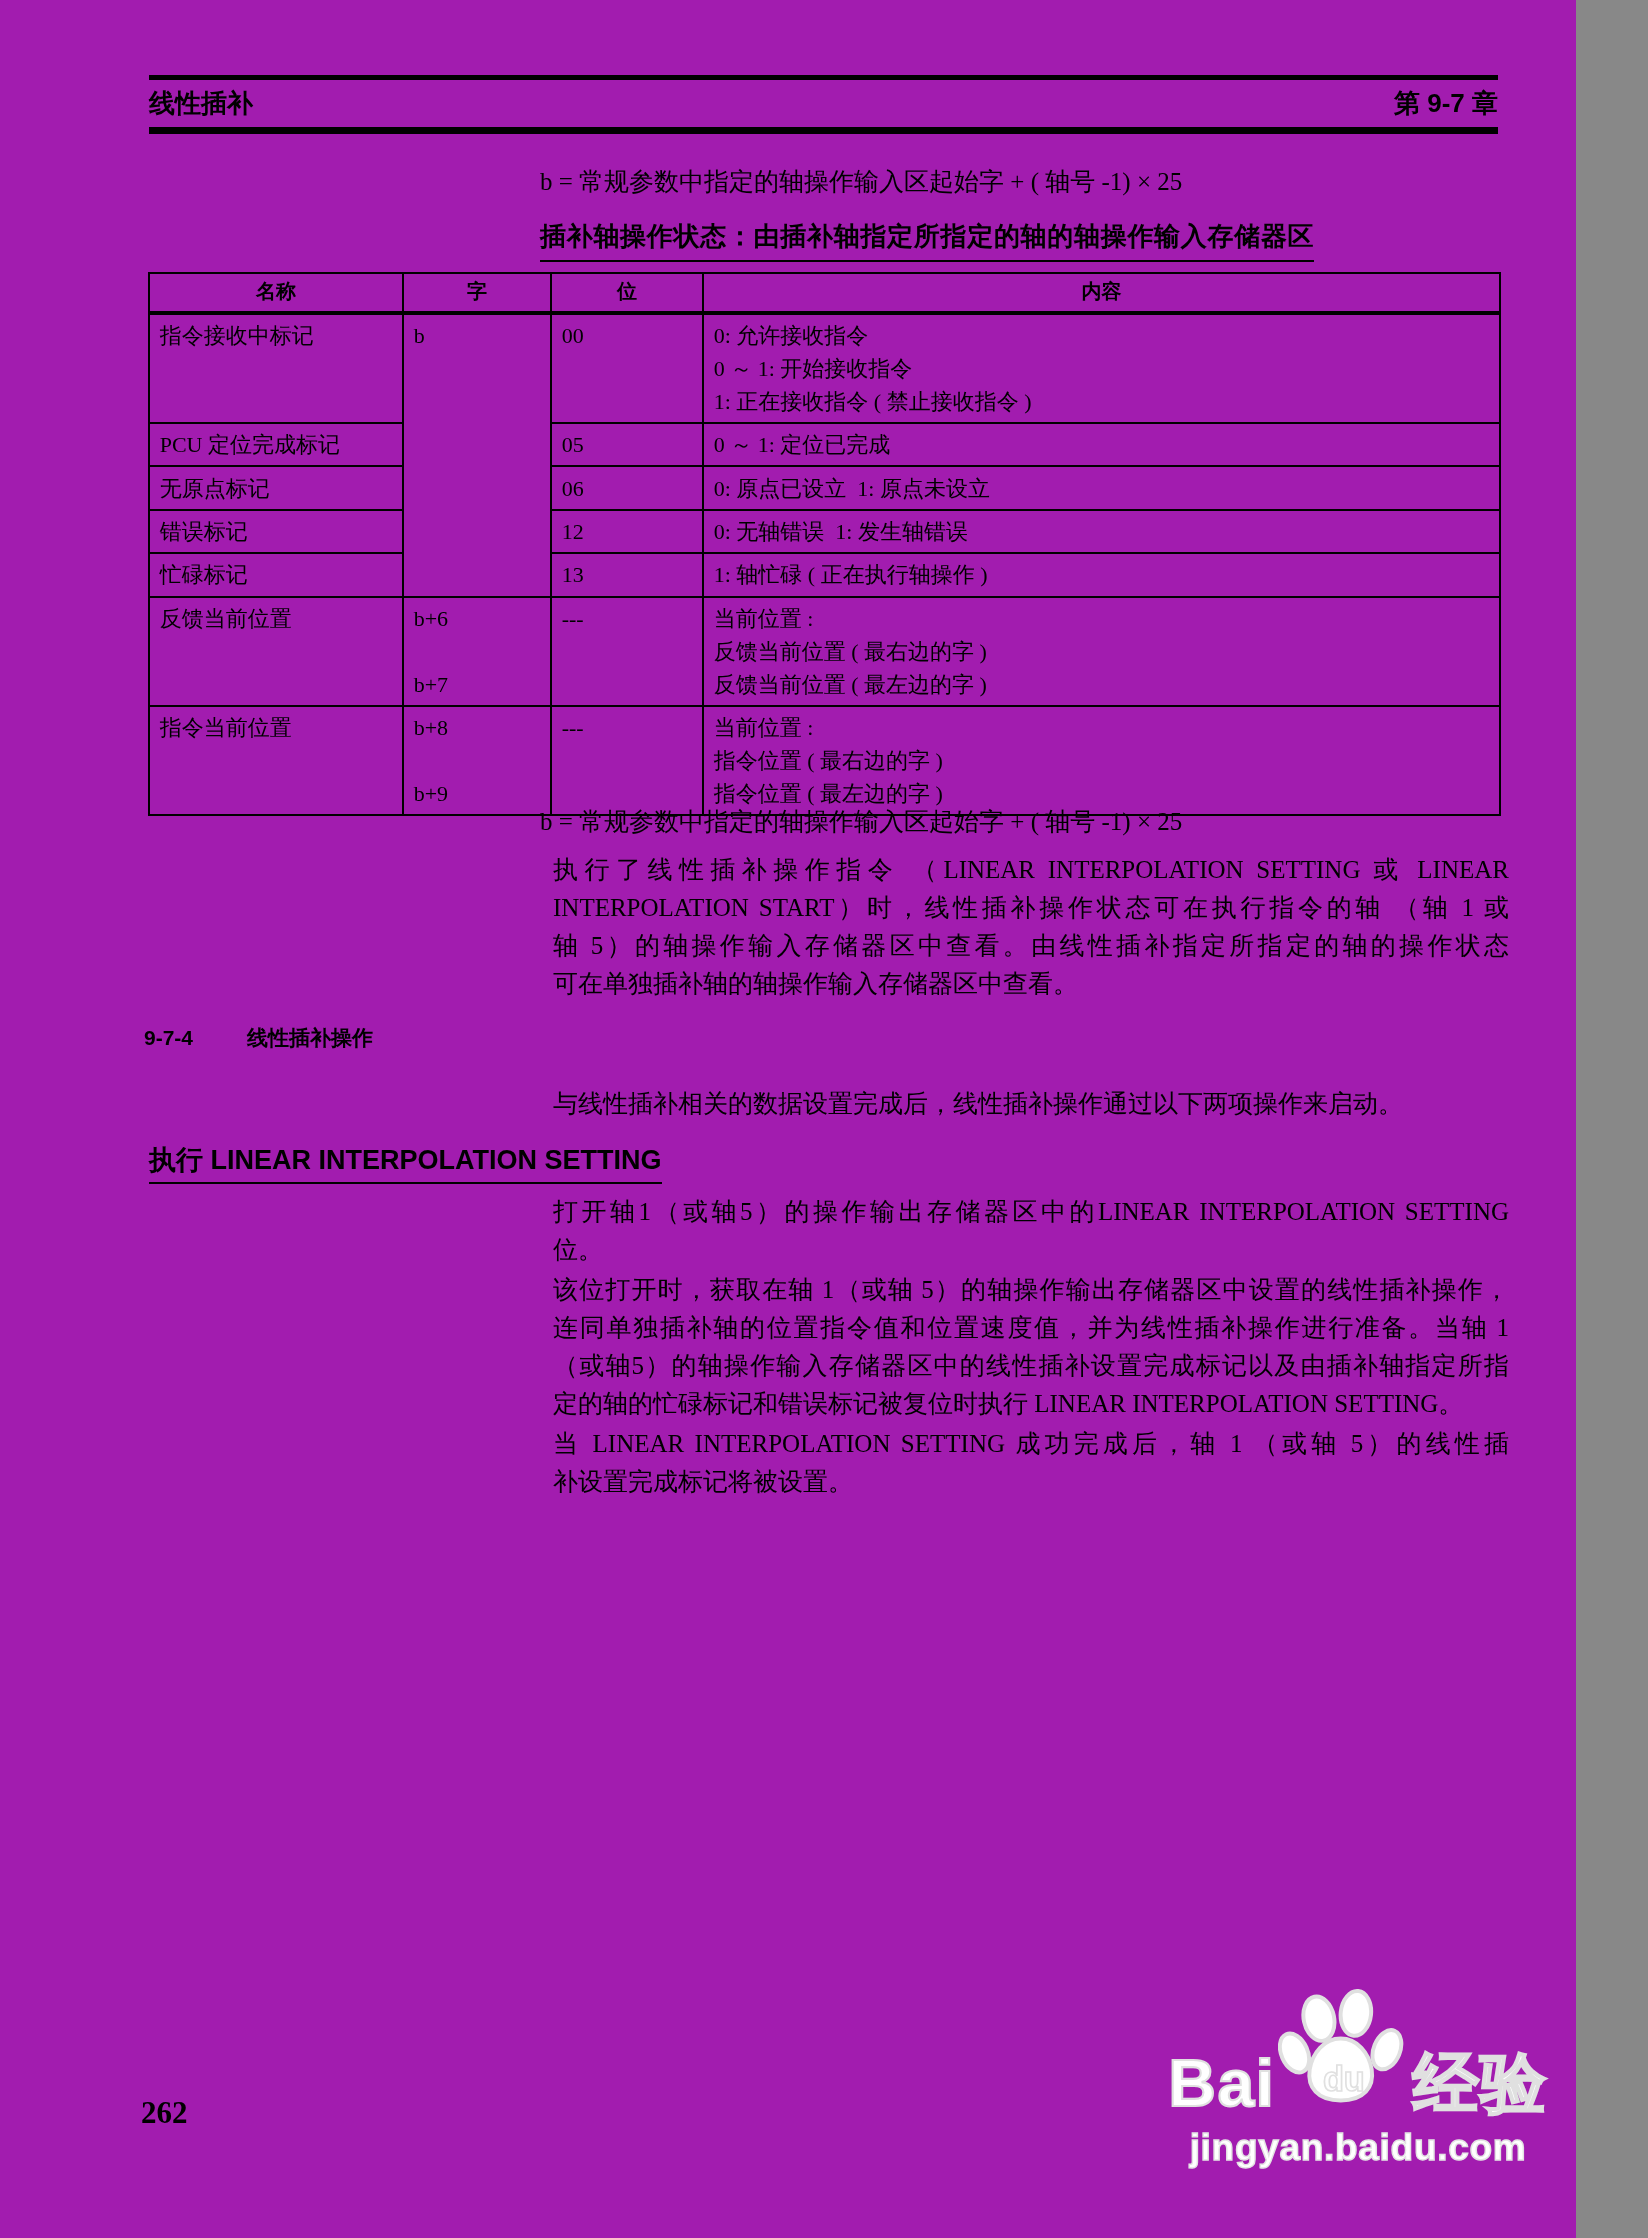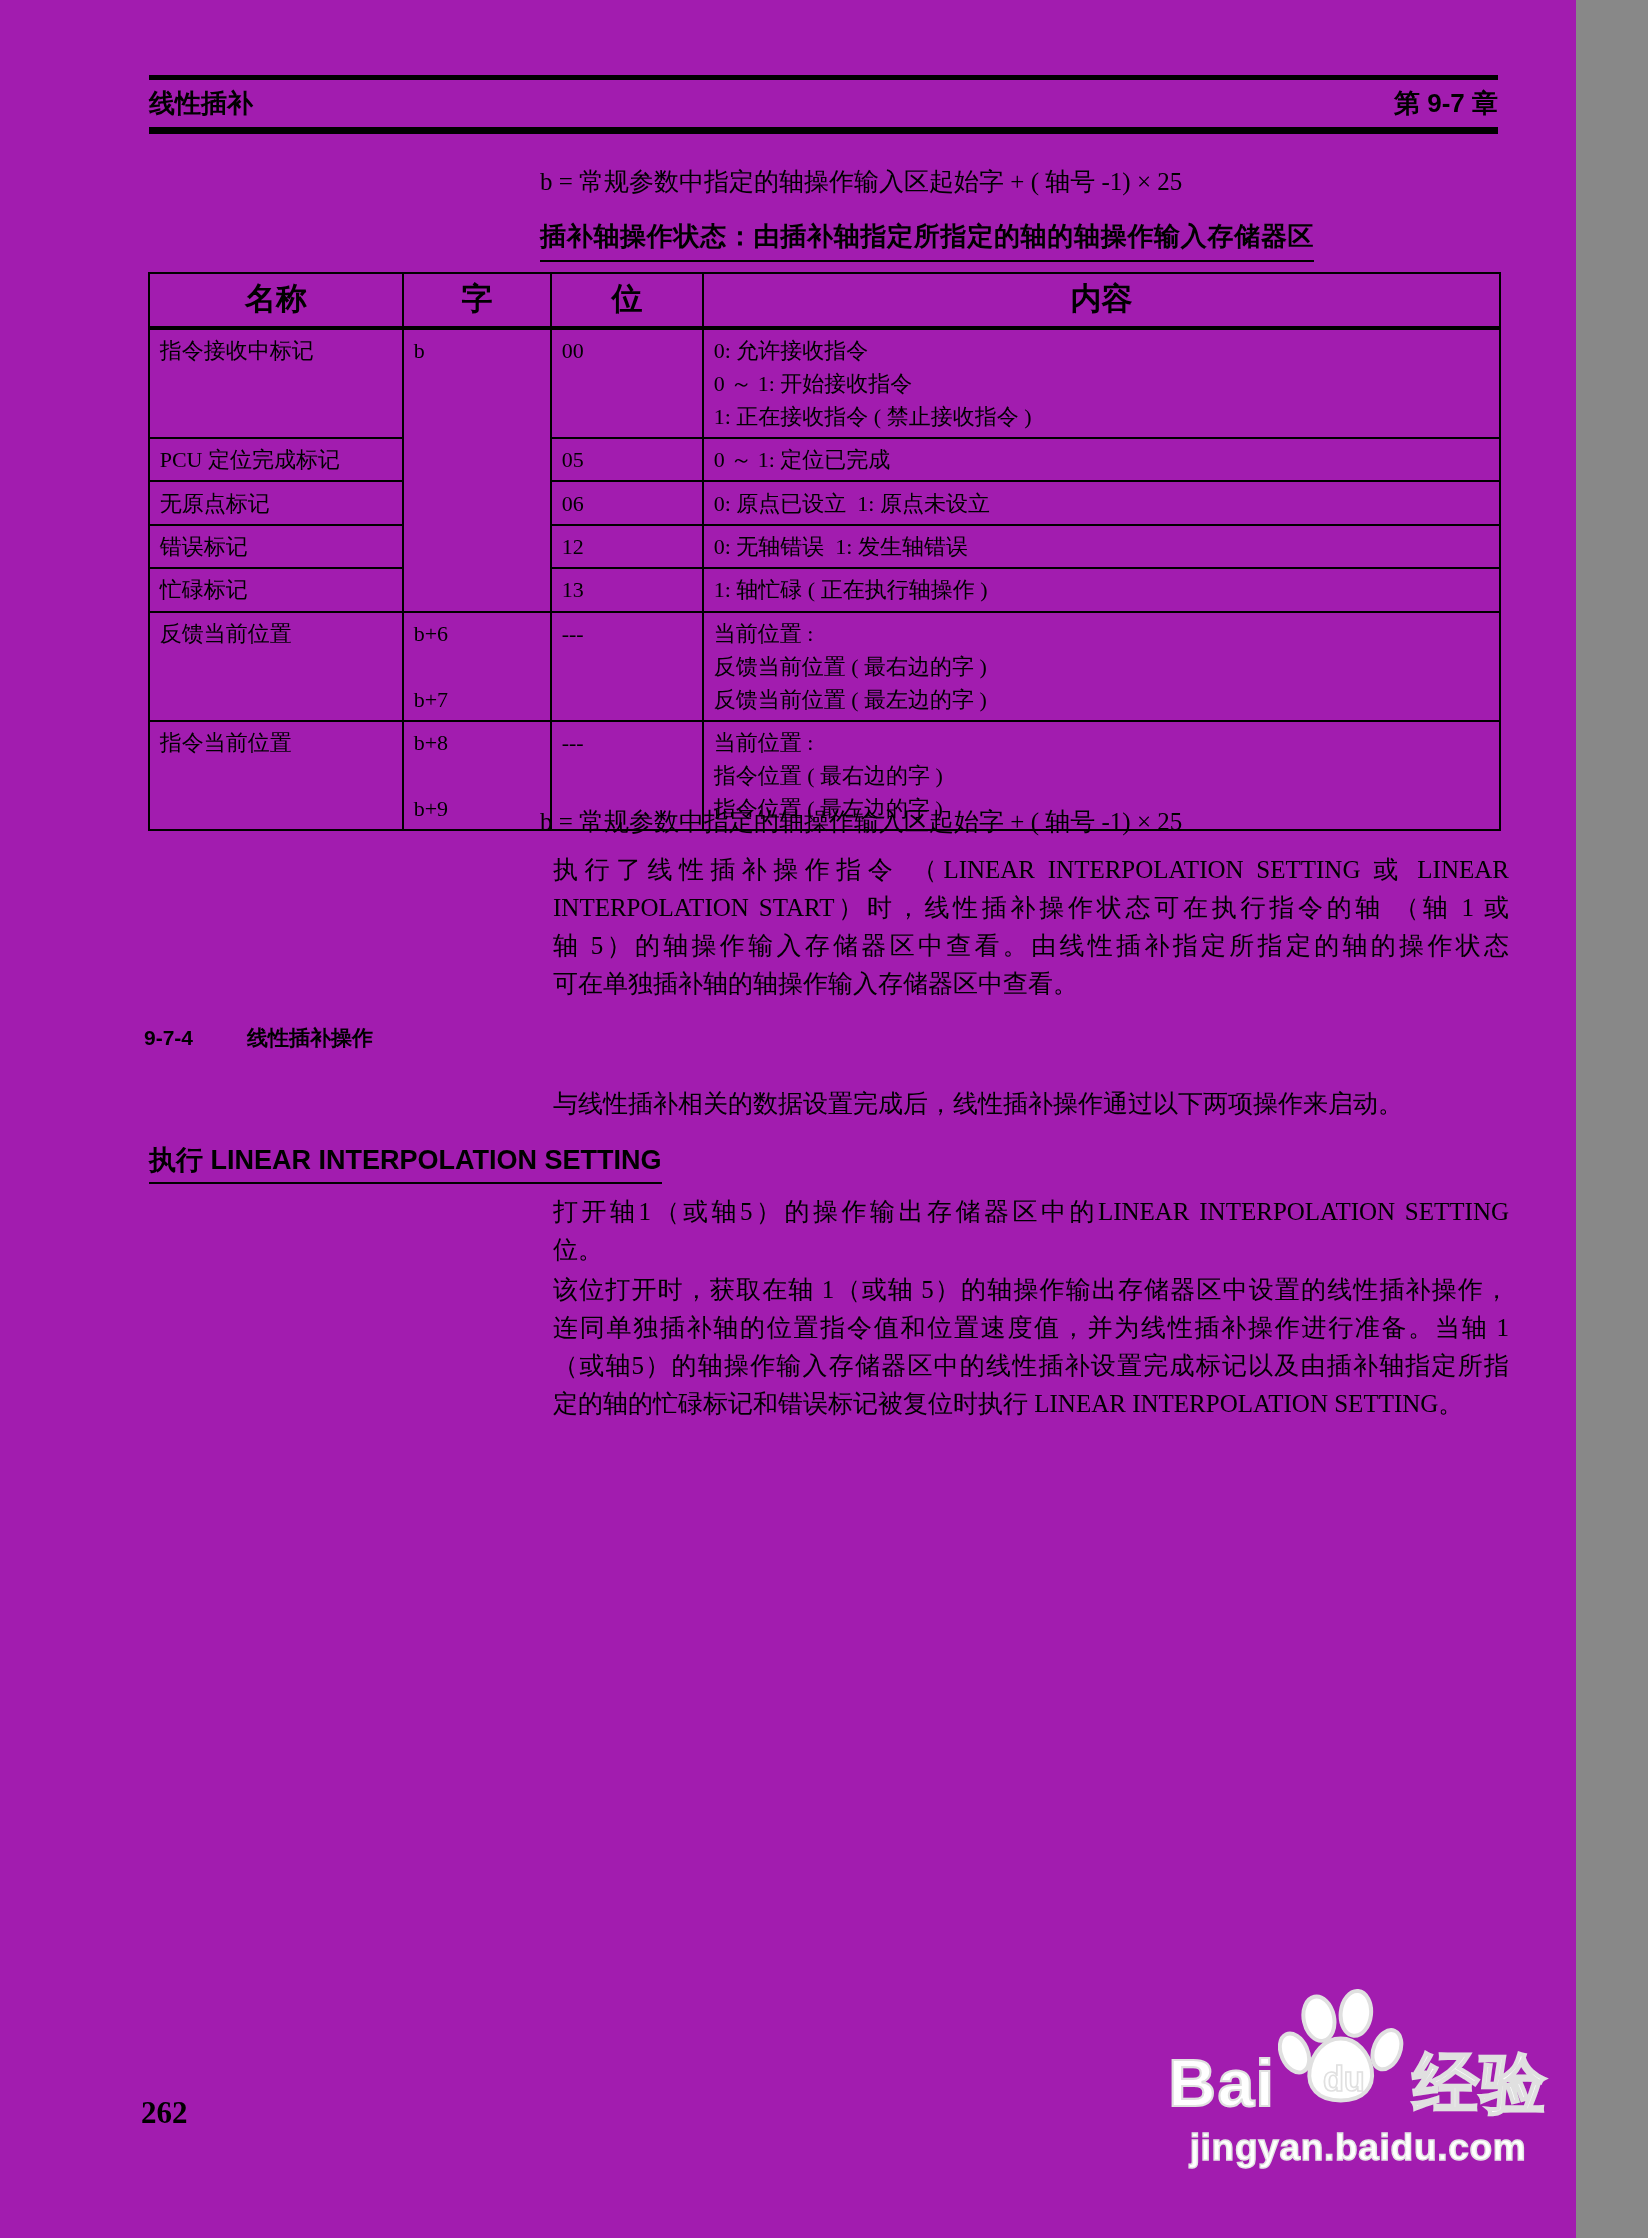--- a/index.html
+++ b/index.html
@@ -23,21 +23,21 @@
   .para { width:956px; font-size:25px; line-height:38px;margin-left:13px; }
   .jline { text-align:justify; text-align-last:justify; }
   .jline.jlast { text-align-last:left; }
 
   
   table.status { border-collapse:collapse; table-layout:fixed; width:1351px;
     border:2.8px solid #000; }
   .status th, .status td { border:2.8px solid #000; border-left-width:2.1px; border-right-width:2.1px;
     vertical-align:top; box-sizing:border-box; }
   .status th { font-family:"Liberation Sans","DejaVu Sans",sans-serif; font-weight:bold;
-    font-size:31px; text-align:center; padding:4.2px 0 5.5px; border-bottom-width:4.8px; height:39px; }
+    font-size:20px; text-align:center; padding:4.2px 0 5.5px; border-bottom-width:4.8px; height:39px; }
   .status td { font-size:22px; line-height:33px; padding:4.2px 9.7px; white-space:pre-wrap; }
   tr.h150 { height:104px; } tr.h62 { height:43px; } tr.h155 { height:109px; }
 
   
   .sec-head { display:flex; gap:54px; align-items:center;
     font-family:"Liberation Sans","DejaVu Sans",sans-serif; font-weight:bold; font-size:21px; }
   .sub-head { font-family:"Liberation Sans","DejaVu Sans",sans-serif; font-weight:bold;
     font-size:27px; display:inline-block; border-bottom:2.1px solid #000; padding-bottom:3.5px;
     white-space:nowrap; }
 
@@ -169,20 +169,24 @@
     <div class="jline jlast">位。</div>
   </div>
 
   <div class="abs para" style="left:540px; top:1271px;">
     <div class="jline">该位打开时，获取在轴 1（或轴 5）的轴操作输出存储器区中设置的线性插补操作，</div>
     <div class="jline">连同单独插补轴的位置指令值和位置速度值，并为线性插补操作进行准备。当轴 1</div>
     <div class="jline">（或轴5）的轴操作输入存储器区中的线性插补设置完成标记以及由插补轴指定所指</div>
     <div class="jline jlast">定的轴的忙碌标记和错误标记被复位时执行 LINEAR INTERPOLATION SETTING。</div>
   </div>
 
+  <div class="abs para" style="left:540px; top:1425px;">
+    <div class="jline">当 LINEAR INTERPOLATION SETTING 成功完成后，轴 1 （或轴 5）的线性插</div>
+    <div class="jline jlast">补设置完成标记将被设置。</div>
+  </div>
 
   <div class="abs pagenum" style="left:141px; top:2095px;">262</div>
 
   <div class="abs wm" style="left:1150px; top:1987px; width:416px;">
     <div class="wm-row">
       <span class="wm-bai">Bai</span>
       <svg class="wm-paw" width="132" height="132" viewBox="0 0 200 200">
         <ellipse cx="62" cy="48" rx="23" ry="34" transform="rotate(-12 62 48)"></ellipse>
         <ellipse cx="118" cy="40" rx="23" ry="34" transform="rotate(6 118 40)"></ellipse>
         <ellipse cx="25" cy="100" rx="20" ry="31" transform="rotate(-24 25 100)"></ellipse>

